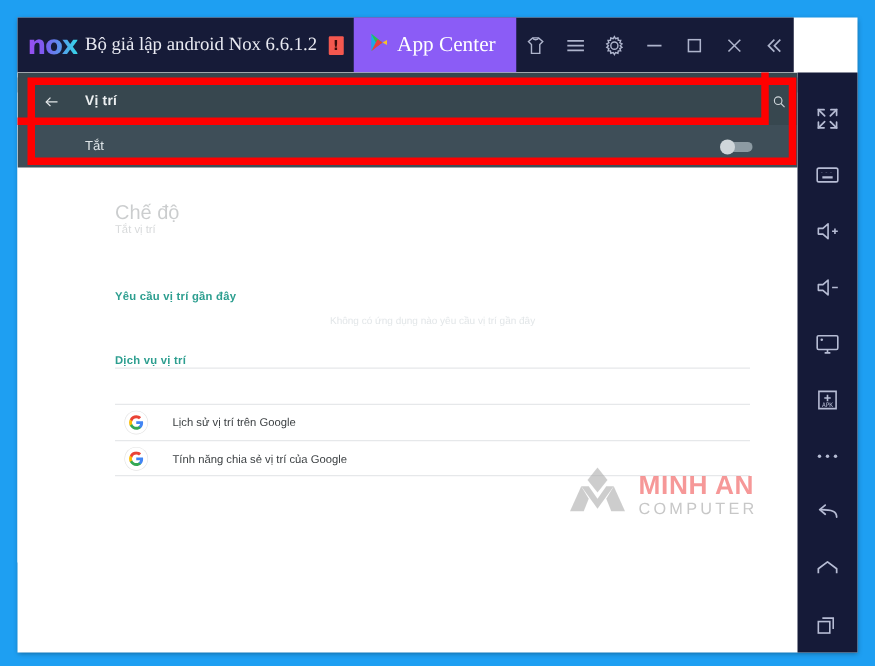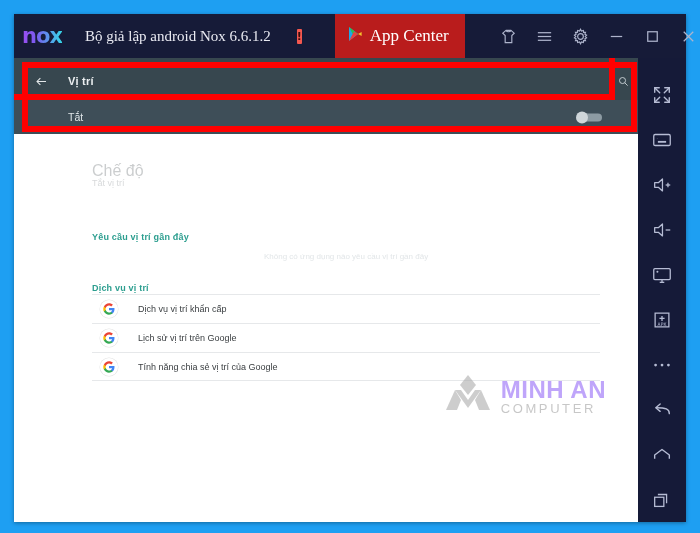--- a/index.html
+++ b/index.html
@@ -17,23 +17,23 @@
     position:absolute;
     left:14px; top:14px;
     width:672px; height:508px;
     background:#ffffff;
     box-shadow:0 1px 4px rgba(0,0,0,.35);
   }
 
   
   .titlebar {
     position:absolute; left:0; top:0;
-    width:672px; height:44px;
+    width:621px; height:44px;
     background:#161b38;
-    display:flex; align-items:center;gap:17px;
+    display:flex; align-items:center;
   }
   .nox-logo {
     width:48px; margin-left:8px;
     display:flex; align-items:center; justify-content:center;
     font-size:21px; font-weight:700; letter-spacing:-1px;
     background:linear-gradient(90deg,#9b4df0 0%,#7a5cf0 35%,#35d7e8 100%);
     -webkit-background-clip:text; background-clip:text;
     -webkit-text-fill-color:transparent; color:transparent;
     font-family:"DejaVu Sans", sans-serif;
   }
@@ -43,22 +43,22 @@
     margin-left:6px; white-space:nowrap;text-align:right;
   }
   .alert-badge {
     margin-left:9px; width:15px; height:15px;
     background:#f4584f; color:#3a0d0c;
     font-size:11px; font-weight:700; line-height:15px;
     text-align:center; border-radius:1px;
     font-family:"DejaVu Sans", sans-serif;
   }
   .appcenter-btn {
-    margin-left:16px; height:44px;
-    background:#b91c1c;
+    margin-left:8px; height:44px;
+    background:#8b5cf6;
     display:flex; align-items:center; gap:7px;
     padding:0 16px 0 13px;
     cursor:pointer;
   }
   .appcenter-btn .label {
     color:#ffffff; font-size:17px;
     font-family:"Liberation Serif", serif;
     white-space:nowrap;
   }
   .tb-spacer { flex:1 1 auto; }
@@ -185,21 +185,21 @@
     margin-left:20px; font-size:9px; color:#3c4043;
   }
 
   
   .watermark {
     position:absolute; right:32px; bottom:32px;
     display:flex; align-items:center; gap:10px;
     opacity:.55;
   }
   .wm-text { line-height:1.05; }
-  .wm-1 { font-size:24px; font-weight:700; color:#8b5cf6; letter-spacing:.5px; }
+  .wm-1 { font-size:21px; font-weight:700; color:#ef4444; letter-spacing:.5px; }
   .wm-2 { font-size:13px; font-weight:400; color:#9a9a9a; letter-spacing:2.6px; }
 
   
   .sidebar {
     position:absolute; right:0; top:44px;
     width:48px; height:464px;
     background:#151a38;
     display:flex; flex-direction:column; align-items:center;
     padding-top:14px;
   }
@@ -323,31 +323,20 @@
         <div class="mode-title">Chế độ</div>
         <div class="mode-sub">Tắt vị trí</div>
       </div>
 
       <div class="section-head sec-recent">Yêu cầu vị trí gần đây</div>
       <div class="empty-note">Không có ứng dụng nào yêu cầu vị trí gần đây</div>
 
       <div class="section-head sec-services">Dịch vụ vị trí</div>
 
       <div class="divider div-1"></div>
-      <div class="svc-row svc-1">
-        <span class="g-icon">
-          <svg width="12" height="12" viewBox="0 0 24 24">
-            <path fill="#4285F4" d="M23 12.2c0-.8-.1-1.6-.2-2.4H12v4.5h6.2c-.3 1.4-1.1 2.6-2.3 3.4v2.9h3.7C21.8 18.7 23 15.7 23 12.2z"></path>
-            <path fill="#34A853" d="M12 23.5c3.1 0 5.7-1 7.6-2.8l-3.7-2.9c-1 .7-2.3 1.1-3.9 1.1-3 0-5.5-2-6.4-4.7H1.8v3C3.7 20.9 7.6 23.5 12 23.5z"></path>
-            <path fill="#FBBC05" d="M5.6 14.2c-.2-.7-.4-1.4-.4-2.2s.1-1.5.4-2.2v-3H1.8C1 8.4.5 10.1.5 12s.5 3.6 1.3 5.2l3.8-3z"></path>
-            <path fill="#EA4335" d="M12 5.1c1.7 0 3.2.6 4.4 1.7l3.3-3.3C17.7 1.6 15.1.5 12 .5 7.6.5 3.7 3.1 1.8 6.8l3.8 3c.9-2.7 3.4-4.7 6.4-4.7z"></path>
-          </svg>
-        </span>
-        <span class="svc-label">Dịch vụ vị trí khẩn cấp</span>
-      </div>
 
       <div class="divider div-2"></div>
       <div class="svc-row svc-2">
         <span class="g-icon">
           <svg width="12" height="12" viewBox="0 0 24 24">
             <path fill="#4285F4" d="M23 12.2c0-.8-.1-1.6-.2-2.4H12v4.5h6.2c-.3 1.4-1.1 2.6-2.3 3.4v2.9h3.7C21.8 18.7 23 15.7 23 12.2z"></path>
             <path fill="#34A853" d="M12 23.5c3.1 0 5.7-1 7.6-2.8l-3.7-2.9c-1 .7-2.3 1.1-3.9 1.1-3 0-5.5-2-6.4-4.7H1.8v3C3.7 20.9 7.6 23.5 12 23.5z"></path>
             <path fill="#FBBC05" d="M5.6 14.2c-.2-.7-.4-1.4-.4-2.2s.1-1.5.4-2.2v-3H1.8C1 8.4.5 10.1.5 12s.5 3.6 1.3 5.2l3.8-3z"></path>
             <path fill="#EA4335" d="M12 5.1c1.7 0 3.2.6 4.4 1.7l3.3-3.3C17.7 1.6 15.1.5 12 .5 7.6.5 3.7 3.1 1.8 6.8l3.8 3c.9-2.7 3.4-4.7 6.4-4.7z"></path>
           </svg>

